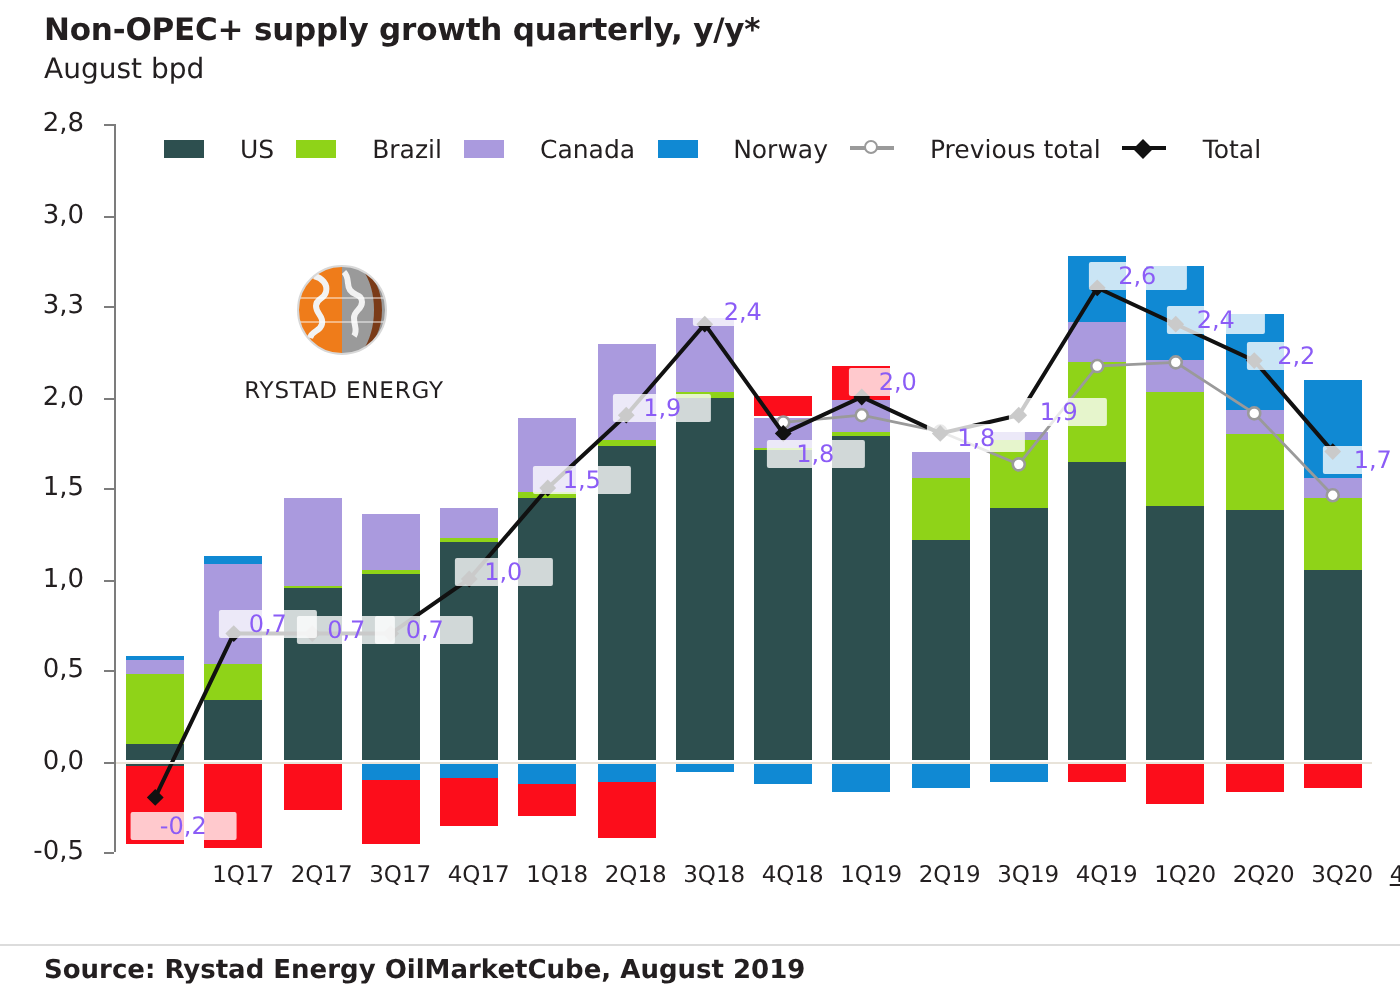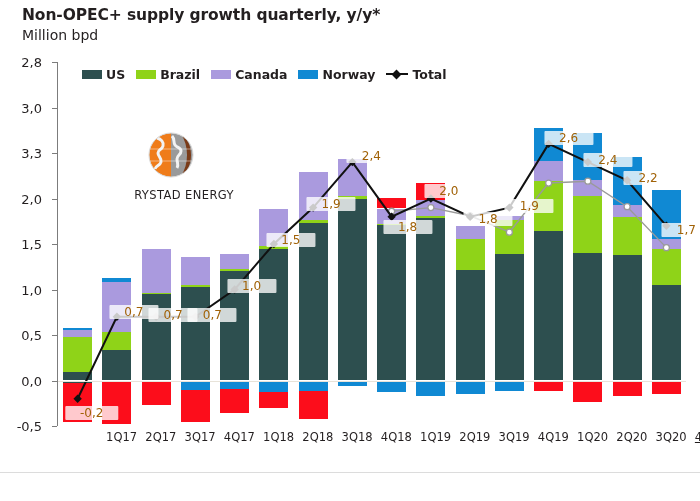--- a/index.html
+++ b/index.html
@@ -29,31 +29,31 @@
   .ytick{position:absolute;left:52px;width:5px;height:1px;background:#7c7c7c;}
   .axisline{position:absolute;left:57px;top:62px;width:1px;height:364px;background:#7c7c7c;}
   .zeroline{position:absolute;left:58px;width:628px;height:1px;background:#e8e3d9;}
 
   .bars{position:absolute;inset:0;}
   .barcol{position:absolute;bottom:0;top:0;}
   .seg{position:absolute;width:100%;}
 
   .logo{position:absolute;left:148px;top:132px;width:46px;height:46px;}
   .logotext{
-    position:absolute;left:110px;top:188px;width:124px;text-align:right;
+    position:absolute;left:110px;top:188px;width:124px;text-align:center;
     font-size:11.5px;color:#231f20;letter-spacing:.4px;
   }
 
   
   .legend{
     position:absolute;left:82px;top:66px;height:16px;
     display:flex;align-items:center;gap:5px;font-size:12.5px;color:#231f20;
     white-space:nowrap;
   }
-  .li{display:flex;align-items:center;gap:4px;margin-right:6px;font-weight:bold;}
+  .li{display:flex;align-items:center;gap:18px;margin-right:6px;}
   .sw{width:20px;height:9px;display:inline-block;}
   .lineswatch{display:inline-block;width:22px;height:10px;position:relative;}
   .lineswatch i{position:absolute;left:0;top:4px;width:22px;height:2px;display:block;}
   .lineswatch b{
     position:absolute;left:7px;top:1px;width:7px;height:7px;border-radius:50%;
     box-sizing:border-box;display:block;
   }
   .lineswatch b.diam{
     border-radius:0;transform:rotate(45deg);left:7px;top:1.5px;width:7px;height:7px;
   }
@@ -72,32 +72,32 @@
   .sourcebar{
     position:absolute;left:0;top:472px;width:700px;height:29px;background:#ffffff;
     border-top:1px solid #dcdcdc;
   }
   .source{
     position:absolute;left:22px;top:478px;font-size:13px;font-weight:bold;color:#231f20;
   }
 
   svg.overlay{position:absolute;left:0;top:0;width:628px;height:364px;overflow:visible;}
   .dlabel{
-    position:absolute;font-size:12px;color:#a16207;
+    position:absolute;font-size:12px;color:#8b5cf6;
     background:rgba(255,255,255,.78);padding:0 15px;border-radius:1px;
     transform:translate(-50%,-50%);white-space:nowrap;
   }
 </style>
 </head>
 <body>
 
 <div id="root">
 
   <div class="title">Non-OPEC+ supply growth quarterly, y/y*</div>
-  <div class="subtitle">Million bpd</div>
+  <div class="subtitle">August bpd</div>
 
   <div class="ylabels">
       <div class="ylabel" style="top: 364px;">-0,5</div>
       <div class="ylabel" style="top: 318.5px;">0,0</div>
       <div class="ylabel" style="top: 273px;">0,5</div>
       <div class="ylabel" style="top: 227.5px;">1,0</div>
       <div class="ylabel" style="top: 182px;">1,5</div>
       <div class="ylabel" style="top: 136.5px;">2,0</div>
       <div class="ylabel" style="top: 91px;">3,3</div>
       <div class="ylabel" style="top: 45.5px;">3,0</div>
@@ -291,20 +291,27 @@
       <div class="li">
         <span class="sw" style="background: rgb(170, 154, 222);"></span>
         <span>Canada</span>
       </div>
       <div class="li">
         <span class="sw" style="background: rgb(16, 137, 211);"></span>
         <span>Norway</span>
       </div>
       <div class="li">
         <span class="lineswatch">
+          <i style="background: rgb(154, 154, 154);"></i>
+          <b style="background: rgb(255, 255, 255); border: 1.3px solid rgb(154, 154, 154);"></b>
+        </span>
+        <span>Previous total</span>
+      </div>
+      <div class="li">
+        <span class="lineswatch">
           <i style="background: rgb(17, 17, 17);"></i>
           <b class="diam" style="background: rgb(17, 17, 17);"></b>
         </span>
         <span>Total</span>
       </div>
     </div>
 
   <div class="logo">
     <svg viewBox="0 0 46 46" width="46" height="46">
       <defs>
@@ -339,20 +346,21 @@
       <div class="xlabel" style="left: 372.875px;">2Q19</div>
       <div class="xlabel" style="left: 412.125px;">3Q19</div>
       <div class="xlabel" style="left: 451.375px;">4Q19</div>
       <div class="xlabel" style="left: 490.625px;">1Q20</div>
       <div class="xlabel" style="left: 529.875px;">2Q20</div>
       <div class="xlabel" style="left: 569.125px;">3Q20</div>
       <div class="xlabel" style="left: 608.375px; text-decoration: underline;">4Q20</div>
     </div>
 
   <div class="sourcebar"></div>
+  <div class="source">Source: Rystad Energy OilMarketCube, August 2019</div>
 <div class="ytick" style="top: 426px;"></div>
     <div class="ytick" style="top: 380.5px;"></div>
     <div class="ytick" style="top: 335px;"></div>
     <div class="ytick" style="top: 289.5px;"></div>
     <div class="ytick" style="top: 244px;"></div>
     <div class="ytick" style="top: 198.5px;"></div>
     <div class="ytick" style="top: 153px;"></div>
     <div class="ytick" style="top: 107.5px;"></div>
     <div class="ytick" style="top: 62px;"></div>
     <div class="zeroline" style="top: 380.5px;"></div>

